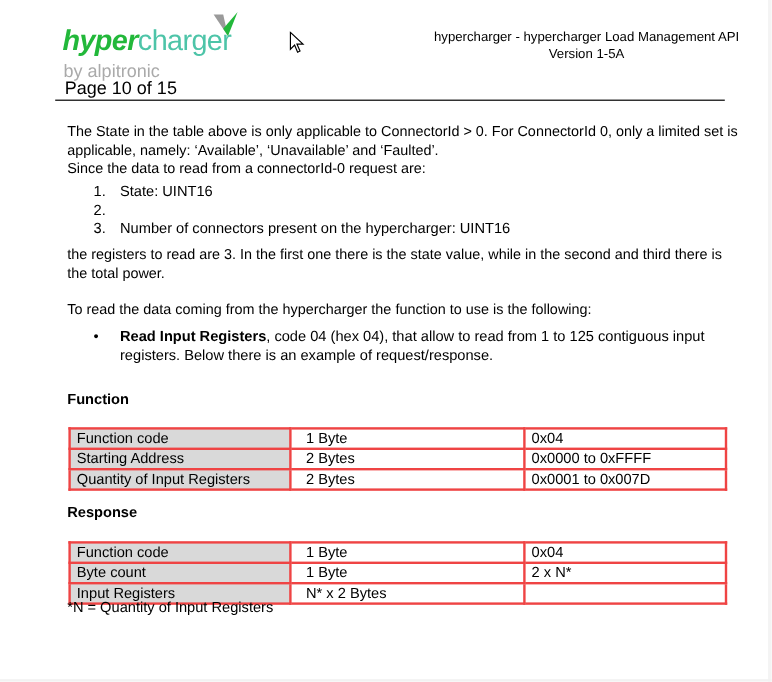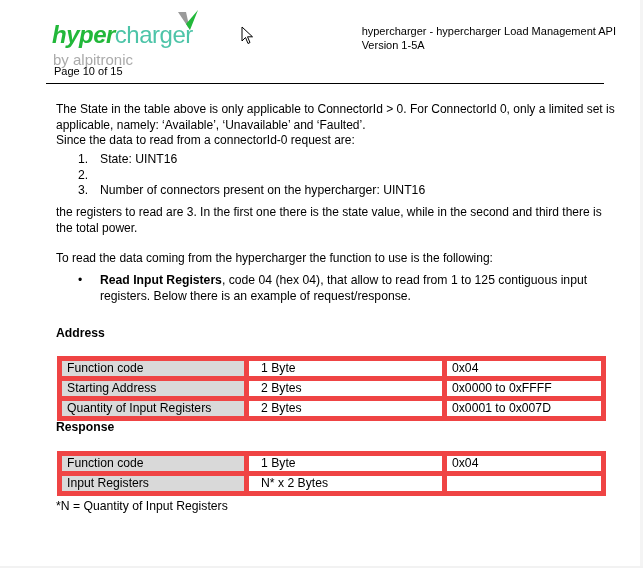--- a/index.html
+++ b/index.html
@@ -11,24 +11,24 @@
     .page-edge { position: absolute; right: 0; top: 0; width: 3px; height: 568px; background: #f4f4f4; }
     .page-bottom { position: absolute; left: 0; bottom: 0; width: 643px; height: 2px; background: #f2f2f2; }
 
     
     .logo { position: absolute; left: 52px; top: 20px; }
     .logo-text { font-size: 24px; letter-spacing: -0.5px; line-height: 30px; white-space: nowrap; }
     .logo-hyper { color: #22b83a; font-style: italic; font-weight: bold; }
     .logo-charger { color: #4dc4a8; font-weight: normal; }
     .logo-mark { position: absolute; left: 124px; top: -10px; width: 24px; height: 24px; }
     .logo-sub { position: absolute; left: 1px; top: 31px; font-size: 15px; color: #aaaaaa; white-space: nowrap; }
-    .page-num { position: absolute; left: 54px; top: 65px; font-size: 11px; white-space: nowrap; }
+    .page-num { position: absolute; left: 54px; top: 65px; font-size: 15px; white-space: nowrap; }
     .cursor { position: absolute; left: 241px; top: 26px; width: 14px; height: 20px; }
 
-    .doc-title { position: absolute; right: 27px; top: 24px; font-size: 11px; text-align: left; line-height: 14px; white-space: nowrap; }
+    .doc-title { position: absolute; right: 27px; top: 24px; font-size: 11px; text-align: center; line-height: 14px; white-space: nowrap; }
     .header-rule { position: absolute; left: 46px; top: 83px; width: 558px; height: 1px; background: #000; }
 
     
     .body-text { position: absolute; left: 56px; width: 560px; font-size: 12px; line-height: 15.5px; }
     .p1 { top: 102px; }
     .list { position: absolute; left: 78px; top: 152px; font-size: 12.2px; line-height: 15.5px; }
     .list-item { display: flex; white-space: nowrap; }
     .list-num { width: 22px; }
     .p2 { top: 205px; }
     .p3 { top: 251px; }
@@ -37,21 +37,21 @@
     .bullet-text b { font-weight: bold; }
 
     .section-h { position: absolute; left: 56px; font-size: 12.2px; font-weight: bold; }
     .h-request { top: 326px; }
     .h-response { top: 420px; }
 
     table.grid {
       position: absolute; left: 57px; width: 549px; border-collapse: collapse;
       font-size: 12.2px; table-layout: fixed;
     }
-    table.grid td { border: 5px solid #ef4444; padding: 0 5px; height: 15px; line-height: 15px; white-space: nowrap; }
+    table.grid td { border: 2px solid #ef4444; padding: 0 5px; height: 15px; line-height: 15px; white-space: nowrap; }
     table.grid td.c1 { background: #d9d9d9; width: 172px; }
     table.grid td.c2 { width: 176px; padding-left: 12px; }
     .t-request { top: 356px; }
     .t-response { top: 451px; }
     .footnote { position: absolute; left: 56px; top: 499px; font-size: 12.2px; text-align: center; }
   </style>
 </head>
 <body>
 
 <div class="page">
@@ -97,21 +97,21 @@
   </div>
 
   <div class="body-text p2">the registers to read are 3. In the first one there is the state value, while in the second and third there is the total power.</div>
   <div class="body-text p3">To read the data coming from the hypercharger the function to use is the following:</div>
 
   <div class="bullet">
     <span class="bullet-dot">•</span>
     <span class="bullet-text"><b>Read Input Registers</b><span>, code 04 (hex 04), that allow to read from 1 to 125 contiguous input registers. Below there is an example of request/response.</span></span>
   </div>
 
-  <div class="section-h h-request">Address</div>
+  <div class="section-h h-request">Function</div>
   <table class="grid t-request">
     <tbody>
         <tr>
       <td class="c1">Function code</td>
       <td class="c2">1 Byte</td>
       <td>0x04</td>
     </tr>
     <tr>
       <td class="c1">Starting Address</td>
       <td class="c2">2 Bytes</td>
@@ -127,20 +127,25 @@
 
   <div class="section-h h-response">Response</div>
   <table class="grid t-response">
     <tbody>
         <tr>
       <td class="c1">Function code</td>
       <td class="c2">1 Byte</td>
       <td>0x04</td>
     </tr>
     <tr>
+      <td class="c1">Byte count</td>
+      <td class="c2">1 Byte</td>
+      <td>2 x N*</td>
+    </tr>
+    <tr>
       <td class="c1">Input Registers</td>
       <td class="c2">N* x 2 Bytes</td>
       <td></td>
     </tr>
   </tbody>
     </table>
   <div class="footnote">*N = Quantity of Input Registers</div>
 
   <div class="page-edge"></div>
   <div class="page-bottom"></div>

